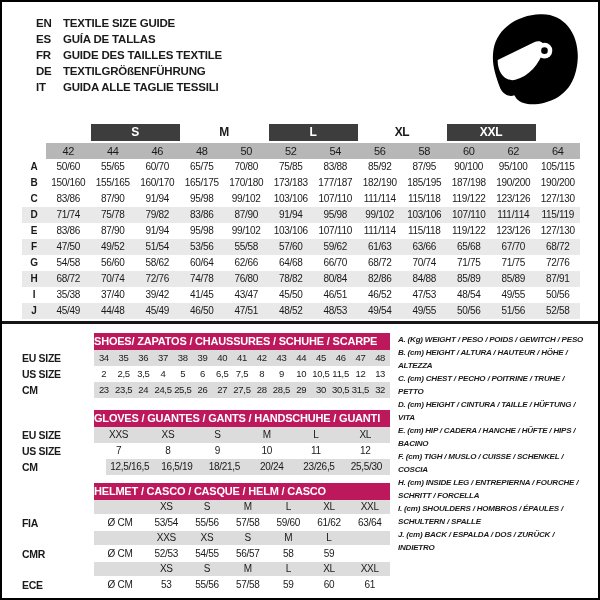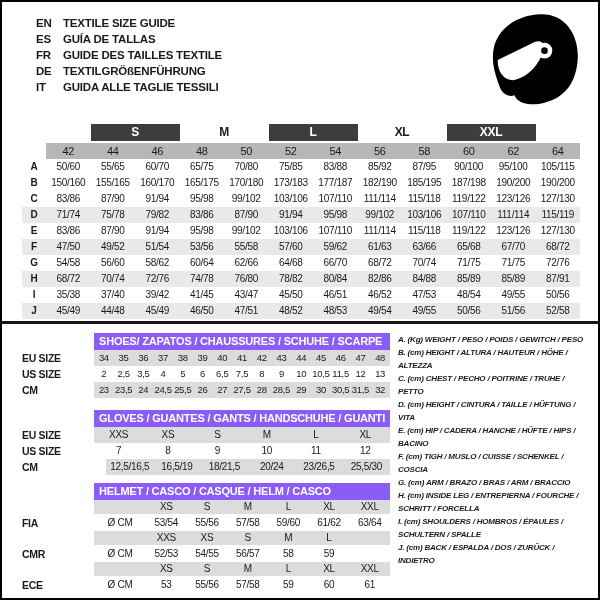--- a/index.html
+++ b/index.html
@@ -24,22 +24,22 @@
 
   .divider{position:absolute;left:0;right:0;top:319px;height:3px;background:#161616;}
 
   
   .lower{position:absolute;left:20px;right:10px;top:331px;display:flex;align-items:flex-start;}
   .tables-col{width:368px;flex:none;}
   .legend{flex:1;padding-left:8px;font-size:8px;font-weight:700;line-height:13px;letter-spacing:-0.2px;font-style:italic;}
 
   .sub-row{display:flex;align-items:center;}
   .sub-label{width:72px;flex:none;font-size:10.5px;font-weight:700;letter-spacing:-0.3px;}
-  .sub-bar{flex:1;background:#8b5cf6;color:#fff;font-weight:700;font-size:11px;height:17px;line-height:17px;
-           padding-left:5px;letter-spacing:-0.2px;}
+  .sub-bar{flex:1;background:#be185d;color:#fff;font-weight:700;font-size:11px;height:17px;line-height:17px;
+           letter-spacing:-0.2px;}
   .sub-content{flex:1;display:grid;height:16px;line-height:16px;font-size:10px;text-align:center;
                white-space:nowrap;letter-spacing:-0.3px;}
   .sub-content.small{font-size:9.5px;}
   .sub-content.shaded{background:#dcdcdc;}
   .helm-sizes{height:14px;line-height:14px;}
   .helm-vals{height:17px;line-height:17px;}
   .sub-gap{height:12px;}
   .sub-gap.s{height:8px;}
 </style>
 </head>
@@ -432,19 +432,18 @@
       </div>
 
     </div>
     <div class="legend" id="legend">
         <div class="legend-item">A. (Kg) WEIGHT / PESO / POIDS / GEWITCH / PESO</div>
         <div class="legend-item">B. (cm) HEIGHT / ALTURA / HAUTEUR / HÖHE / ALTEZZA</div>
         <div class="legend-item">C. (cm) CHEST / PECHO / POITRINE / TRUHE / PETTO</div>
         <div class="legend-item">D. (cm) HEIGHT / CINTURA / TAILLE / HÜFTUNG / VITA</div>
         <div class="legend-item">E. (cm) HIP / CADERA / HANCHE / HÜFTE / HIPS / BACINO</div>
         <div class="legend-item">F. (cm) TIGH / MUSLO / CUISSE / SCHENKEL / COSCIA</div>
-        <div class="legend-item">G. (cm) ARM / BRAZO / BRAS / ARM / BRACCIO</div>
         <div class="legend-item">H. (cm) INSIDE LEG / ENTREPIERNA / FOURCHE / SCHRITT / FORCELLA</div>
         <div class="legend-item">I. (cm) SHOULDERS / HOMBROS / ÉPAULES / SCHULTERN / SPALLE</div>
         <div class="legend-item">J. (cm) BACK / ESPALDA / DOS / ZURÜCK / INDIETRO</div>
       </div>
   </div>
 </div>
 
 </body></html>

